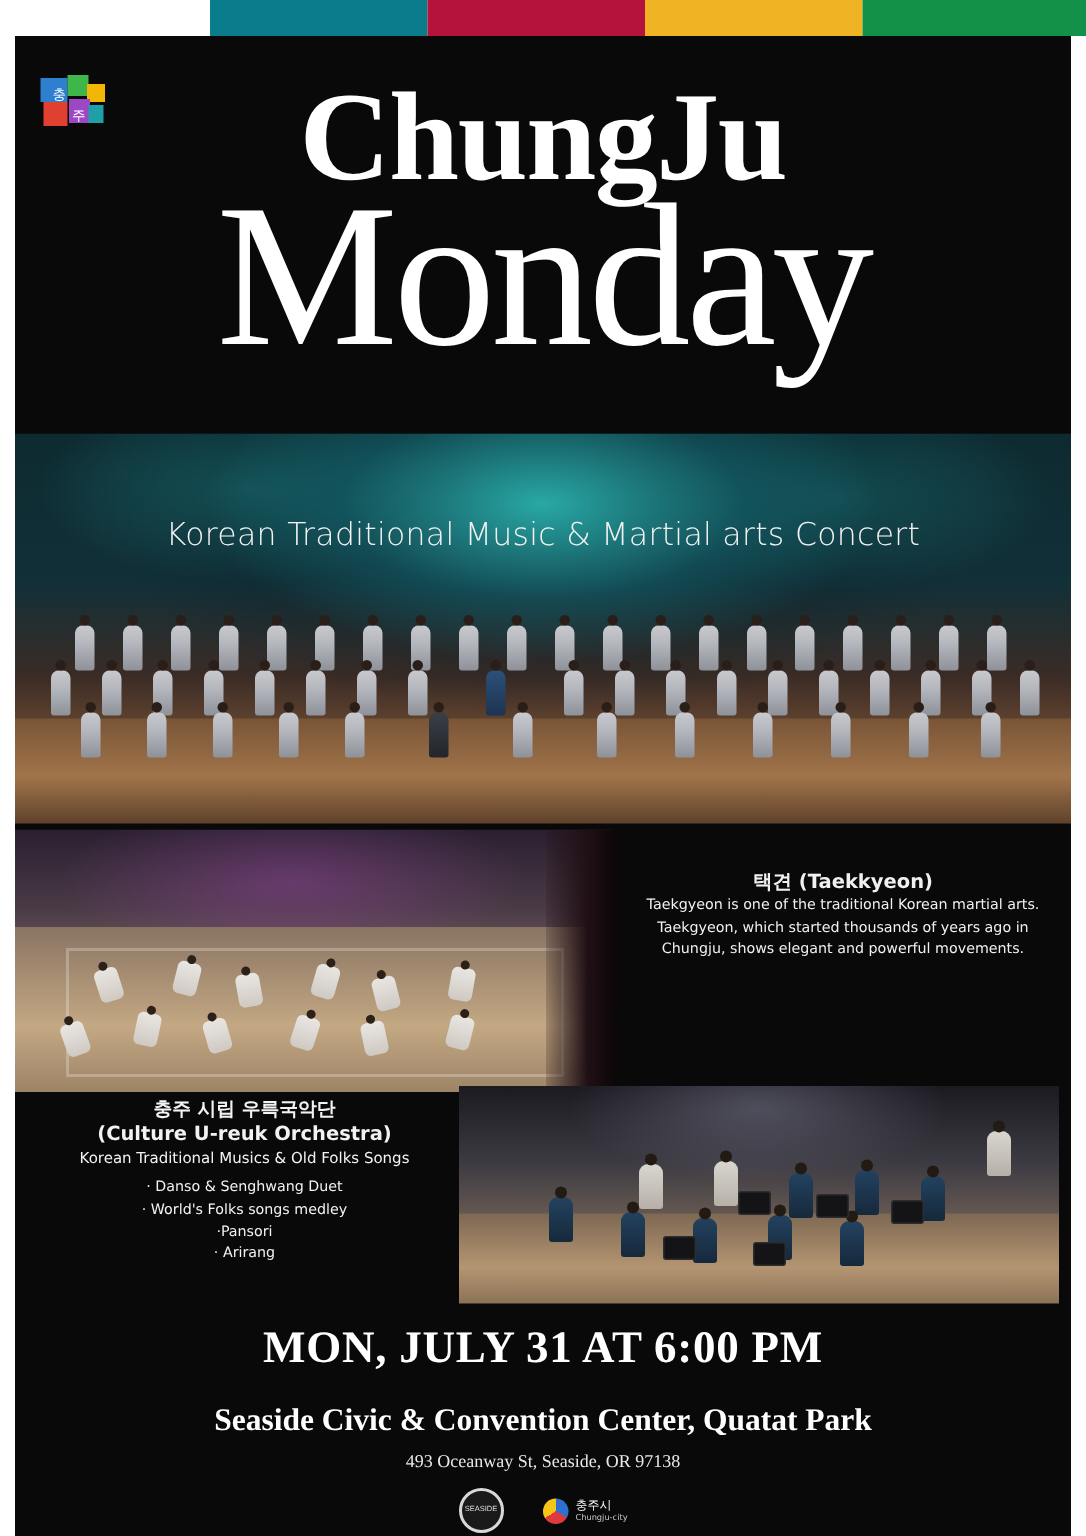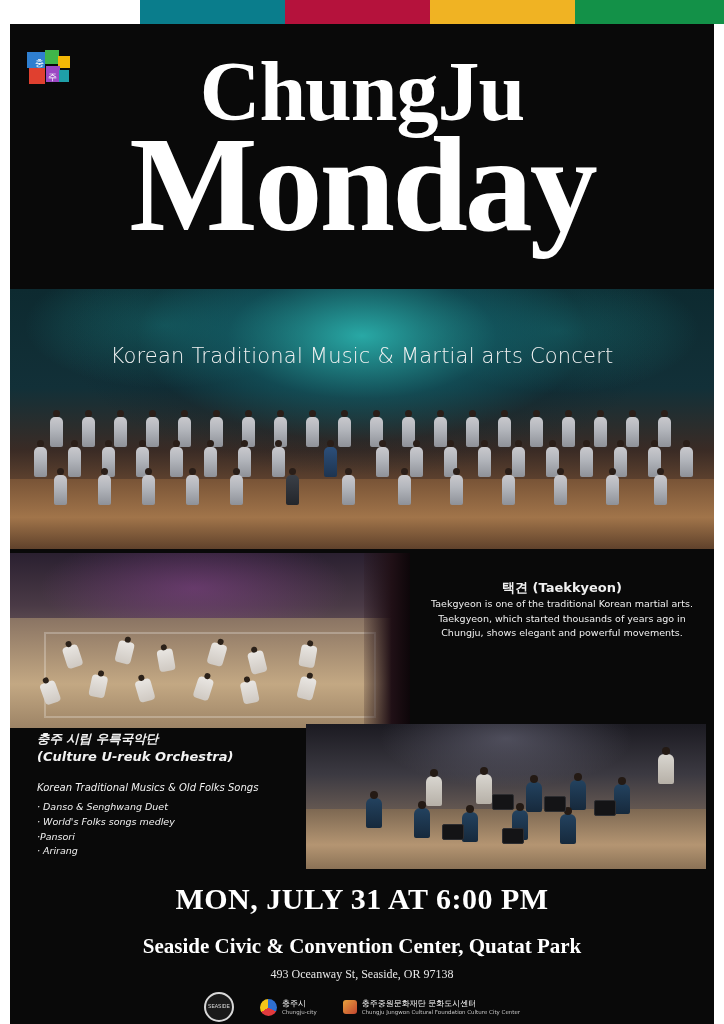--- a/index.html
+++ b/index.html
@@ -46,21 +46,21 @@
     font-family: "Liberation Serif", serif;
     line-height: 0.82;
   }
   .title-1 {
     font-size: 84px;
     font-weight: 700;
     letter-spacing: -1px;
   }
   .title-2 {
     font-size: 136px;
-    font-weight: 700;
+    font-weight: 400;
     letter-spacing: -3px;
     margin-top: 2px;
     text-align: center;
   }
   .subtitle {
     position: absolute; top: 320px; left: 0; width: 704px;
     text-align: center;
     color: #f2f2f2;
     font-size: 21px;
     letter-spacing: 0.2px;
@@ -145,26 +145,26 @@
     font-family: "DejaVu Sans", sans-serif;
   }
   .taek-p {
     font-size: 9.5px; line-height: 1.55; font-weight: 400;
     font-family: "DejaVu Sans", sans-serif;
     margin-bottom: 10px;
   }
 
   
   .orch-text {
-    position: absolute; top: 706px; left: 27px; width: 290px;
-    color: #f2f2f2;  font-style: italic;
+    position: absolute; top: 706px; left: 8px; width: 290px;
+    color: #f2f2f2; text-align: center;
   }
   .orch-kr { font-size: 12.5px; font-weight: 700; line-height: 1.45; font-family: "DejaVu Sans", sans-serif; }
   .orch-en { font-size: 13px; font-weight: 700; margin-top: 1px; font-family: "DejaVu Sans", sans-serif; }
-  .orch-sub { font-size: 10px; margin-top: 18px; font-family: "DejaVu Sans", sans-serif; }
+  .orch-sub { font-size: 10px; margin-top: 3px; font-family: "DejaVu Sans", sans-serif; }
   .orch-list { list-style: none; margin-top: 7px; font-size: 9.5px; line-height: 1.55; font-family: "DejaVu Sans", sans-serif; }
 
   
   .photo-ensemble {
     top: 700px; left: 296px; width: 400px; height: 145px;
   }
   .ens-bg {
     position: absolute; inset: 0;
     background:
       radial-gradient(ellipse 180px 70px at 50% 10%, rgba(120,120,140,0.5), rgba(20,18,24,0) 70%),
@@ -394,23 +394,16 @@
           <span>SEASIDE</span>
         </div>
       </div>
       <div class="flogo">
         <div class="city-mark"></div>
         <div class="flogo-txt">
           <div>충주시</div>
           <div class="sm">Chungju-city</div>
         </div>
       </div>
-      <div class="flogo">
-        <div class="fnd-mark"></div>
-        <div class="flogo-txt">
-          <div>충주중원문화재단 문화도시센터</div>
-          <div class="sm">Chungju Jungwon Cultural Foundation Culture City Center</div>
-        </div>
-      </div>
     </div>
 
   </div>
 </div>
 
 </body></html>

